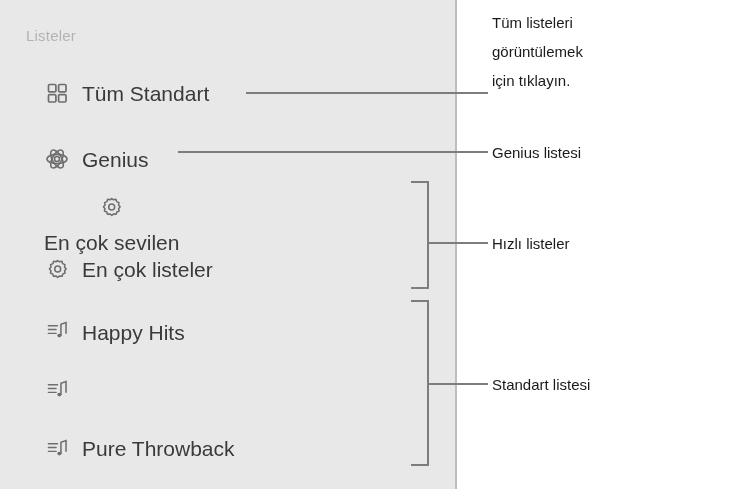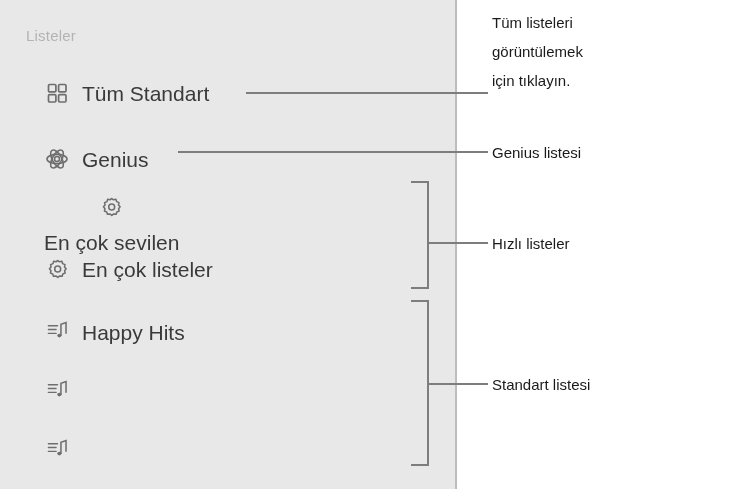--- a/index.html
+++ b/index.html
@@ -225,20 +225,21 @@
         <line x1="2.5" y1="7" x2="12" y2="7"></line>
         <line x1="2.5" y1="11" x2="10.5" y2="11"></line>
         <line x1="2.5" y1="15" x2="10.5" y2="15"></line>
       </g>
       <g fill="none" stroke="currentColor" stroke-width="1.6" stroke-linecap="round">
         <path d="M15.6 17.2V5.6l5.3-1.9v11.2"></path>
       </g>
       <ellipse cx="13.9" cy="17.3" rx="2.1" ry="1.9" fill="currentColor"></ellipse>
     </svg>
   </span>
+  <span class="label">Pure Throwback</span>
 </div>
 
 <div class="leader" id="leader-all-lists"></div>
 <div class="leader" id="leader-genius"></div>
 
 <div class="bracket" id="bracket-smart"></div>
 <div class="leader" id="leader-smart"></div>
 
 <div class="bracket" id="bracket-standard"></div>
 <div class="leader" id="leader-standard"></div>

